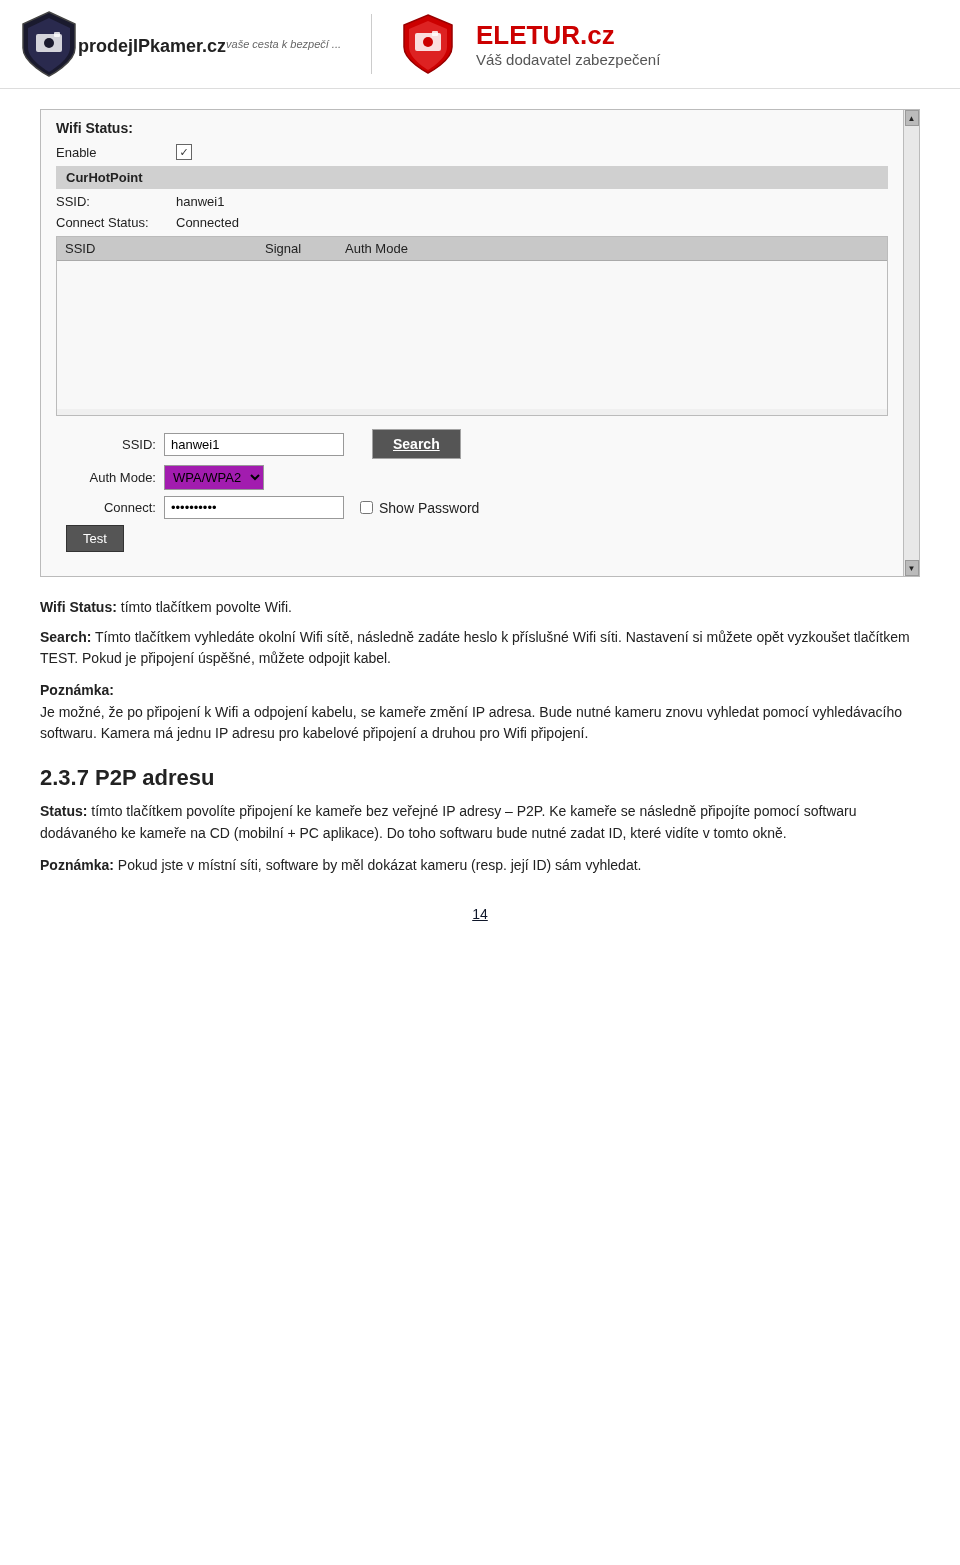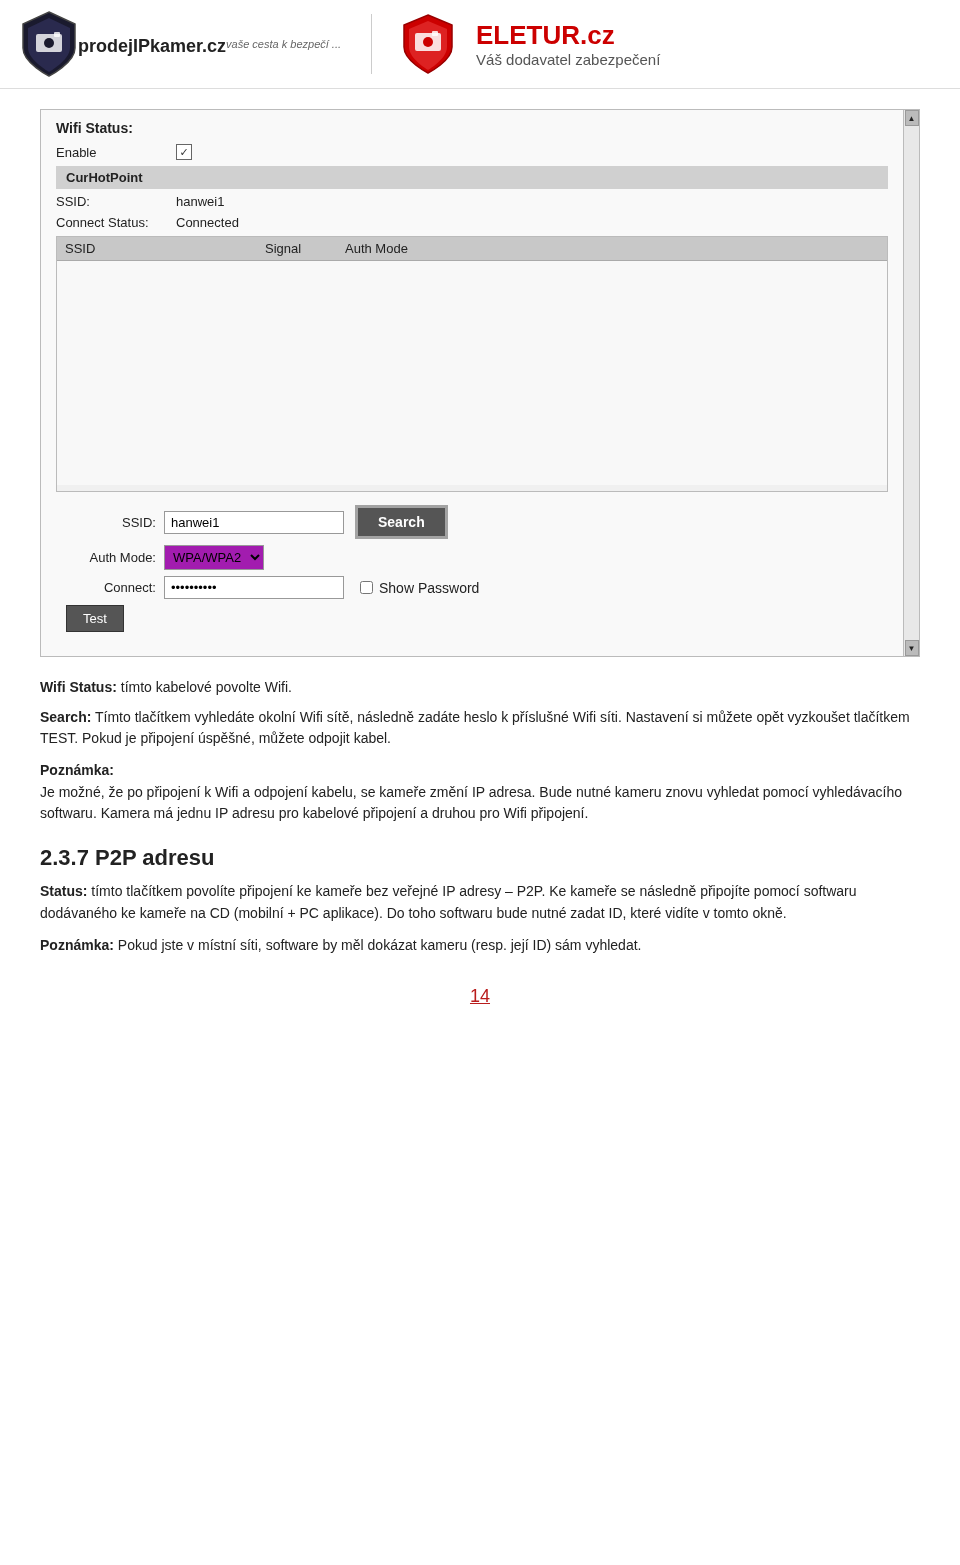--- a/index.html
+++ b/index.html
@@ -93,21 +93,21 @@
       font-size: 13px;
       margin: 5px 0;
     }
 
     
     .wifi-table-container {
       border: 1px solid #bbb;
       margin: 5px 0;
       background: #f0f0f0;
       position: relative;
-      height: 256px;
+      height: 180px;
       overflow: hidden;
     }
     .wifi-table-header {
       display: flex;
       background: #c8c8c8;
       border-bottom: 1px solid #aaa;
       padding: 4px 8px;
       font-size: 13px;
     }
     .wifi-table-header .col-ssid { width: 200px; }
@@ -152,26 +152,27 @@
     .form-select {
       border: 1px solid #999;
       padding: 3px 4px;
       font-size: 13px;
       background: #a21caf;
       width: 100px;
     }
     .btn-search {
       background: #555;
       color: #fff;
-      border: 3px solid #a3a3a3;
+      border: 1px solid #a3a3a3;
       padding: 6px 20px;
       font-size: 14px;
       font-weight: bold;
       cursor: pointer;
-      margin-left: 3px;
+      margin-left: 20px;
+      text-decoration: underline;
     }
     .btn-test {
       background: #555;
       color: #fff;
       border: 1px solid #333;
       padding: 5px 16px;
       font-size: 13px;
       cursor: pointer;
     }
     .show-password-row {
@@ -200,22 +201,22 @@
     .section-heading {
       font-size: 22px;
       font-weight: bold;
       margin: 20px 0 10px 0;
     }
 
     
     .page-number {
       text-align: center;
       margin-top: 30px;
-      font-size: 18px;
-      color: #b91c1c;
+      font-size: 14px;
+      color: #0f172a;
       text-decoration: underline;
     }
 
     
     svg.shield { display: inline-block; }
   </style>
 </head>
 <body>
 
 <div class="header">
@@ -322,21 +323,21 @@
         <div class="form-row">
           <button class="btn-test">Test</button>
         </div>
       </div>
     </div>
   </div>
 
   <div class="text-section">
 
     <p>
-      <span class="bold-label">Wifi Status:</span><span> tímto kabelové povolte Wifi.</span>
+      <span class="bold-label">Wifi Status:</span><span> tímto tlačítkem povolte Wifi.</span>
     </p>
 
     <p>
       <span class="bold-label">Search:</span><span> Tímto tlačítkem vyhledáte okolní Wifi sítě, následně zadáte heslo k příslušné Wifi síti. Nastavení si můžete opět vyzkoušet tlačítkem TEST. Pokud je připojení úspěšné, můžete odpojit kabel.</span>
     </p>
 
     <div class="poznámka-block">
       <p>
         <span class="bold-label">Poznámka:</span>
         <br>

